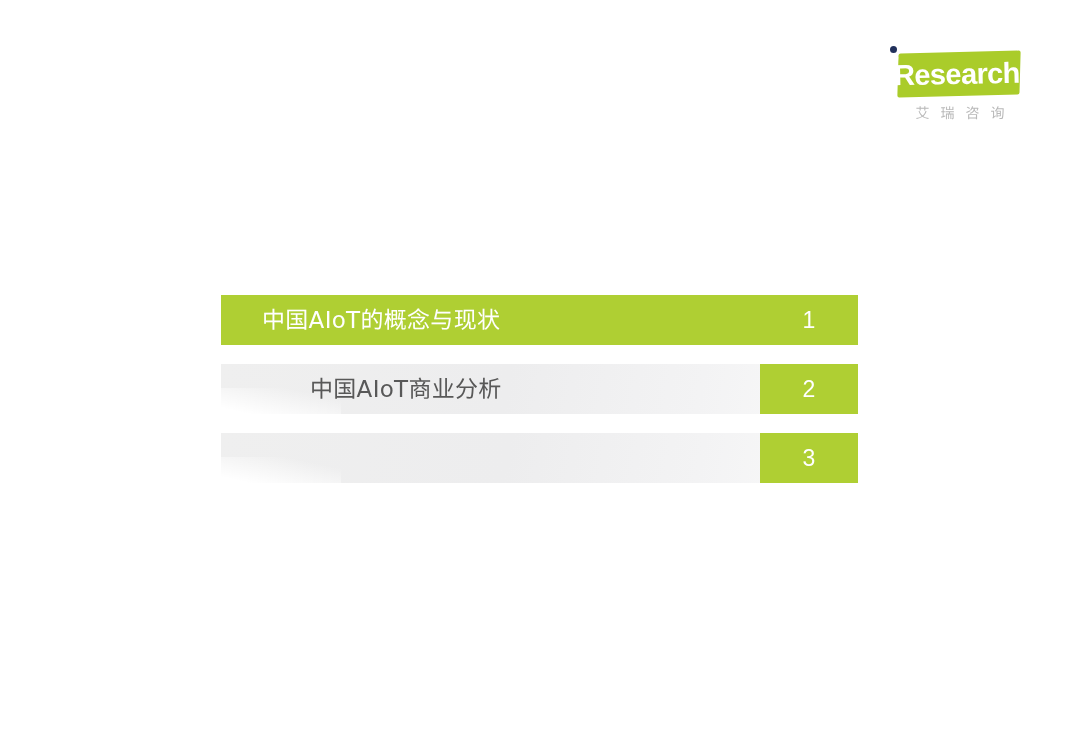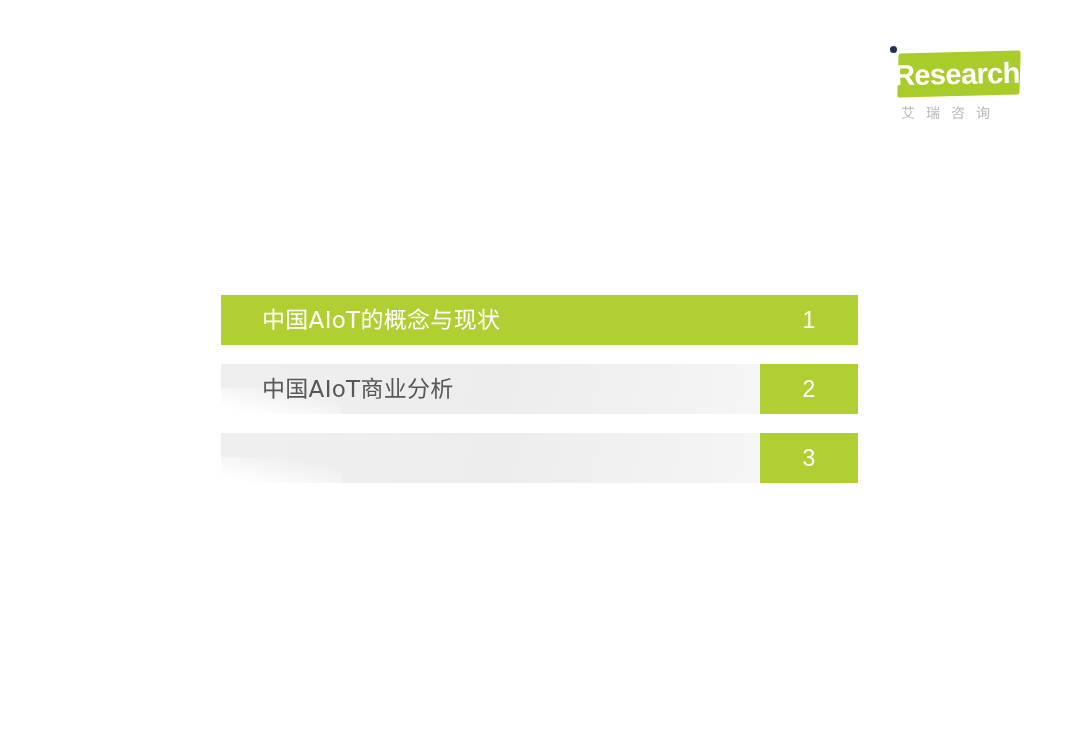--- a/index.html
+++ b/index.html
@@ -86,21 +86,21 @@
     width: 6px;
     height: 36px;
     background: #ffffff;
     transform: skewX(-4deg);
   }
   .logo-sub {
     position: absolute;
     left: 10px;
     top: 58px;
     width: 140px;
-    text-align: left;
+    text-align: center;
     color: #B9B9B9;
     font-size: 14px;
     letter-spacing: 11px;
     text-indent: 11px;
     white-space: nowrap;
     font-family: "DejaVu Sans", "Liberation Sans", sans-serif;
   }
 
   
   .agenda {
@@ -153,20 +153,21 @@
     font-size: 23px;
     white-space: nowrap;
     font-family: "DejaVu Sans", "Liberation Sans", sans-serif;
     letter-spacing: 0.3px;
   }
   .agenda-row.active .row-label {
     color: #FFFFFF;
   }
   .agenda-row.inactive .row-label {
     color: #585858;
+    margin-left: 48px;
   }
 
   .row-number {
     position: absolute;
     top: 0;
     left: 539px;
     width: 98px;
     height: 50px;
     line-height: 50px;
     text-align: center;

